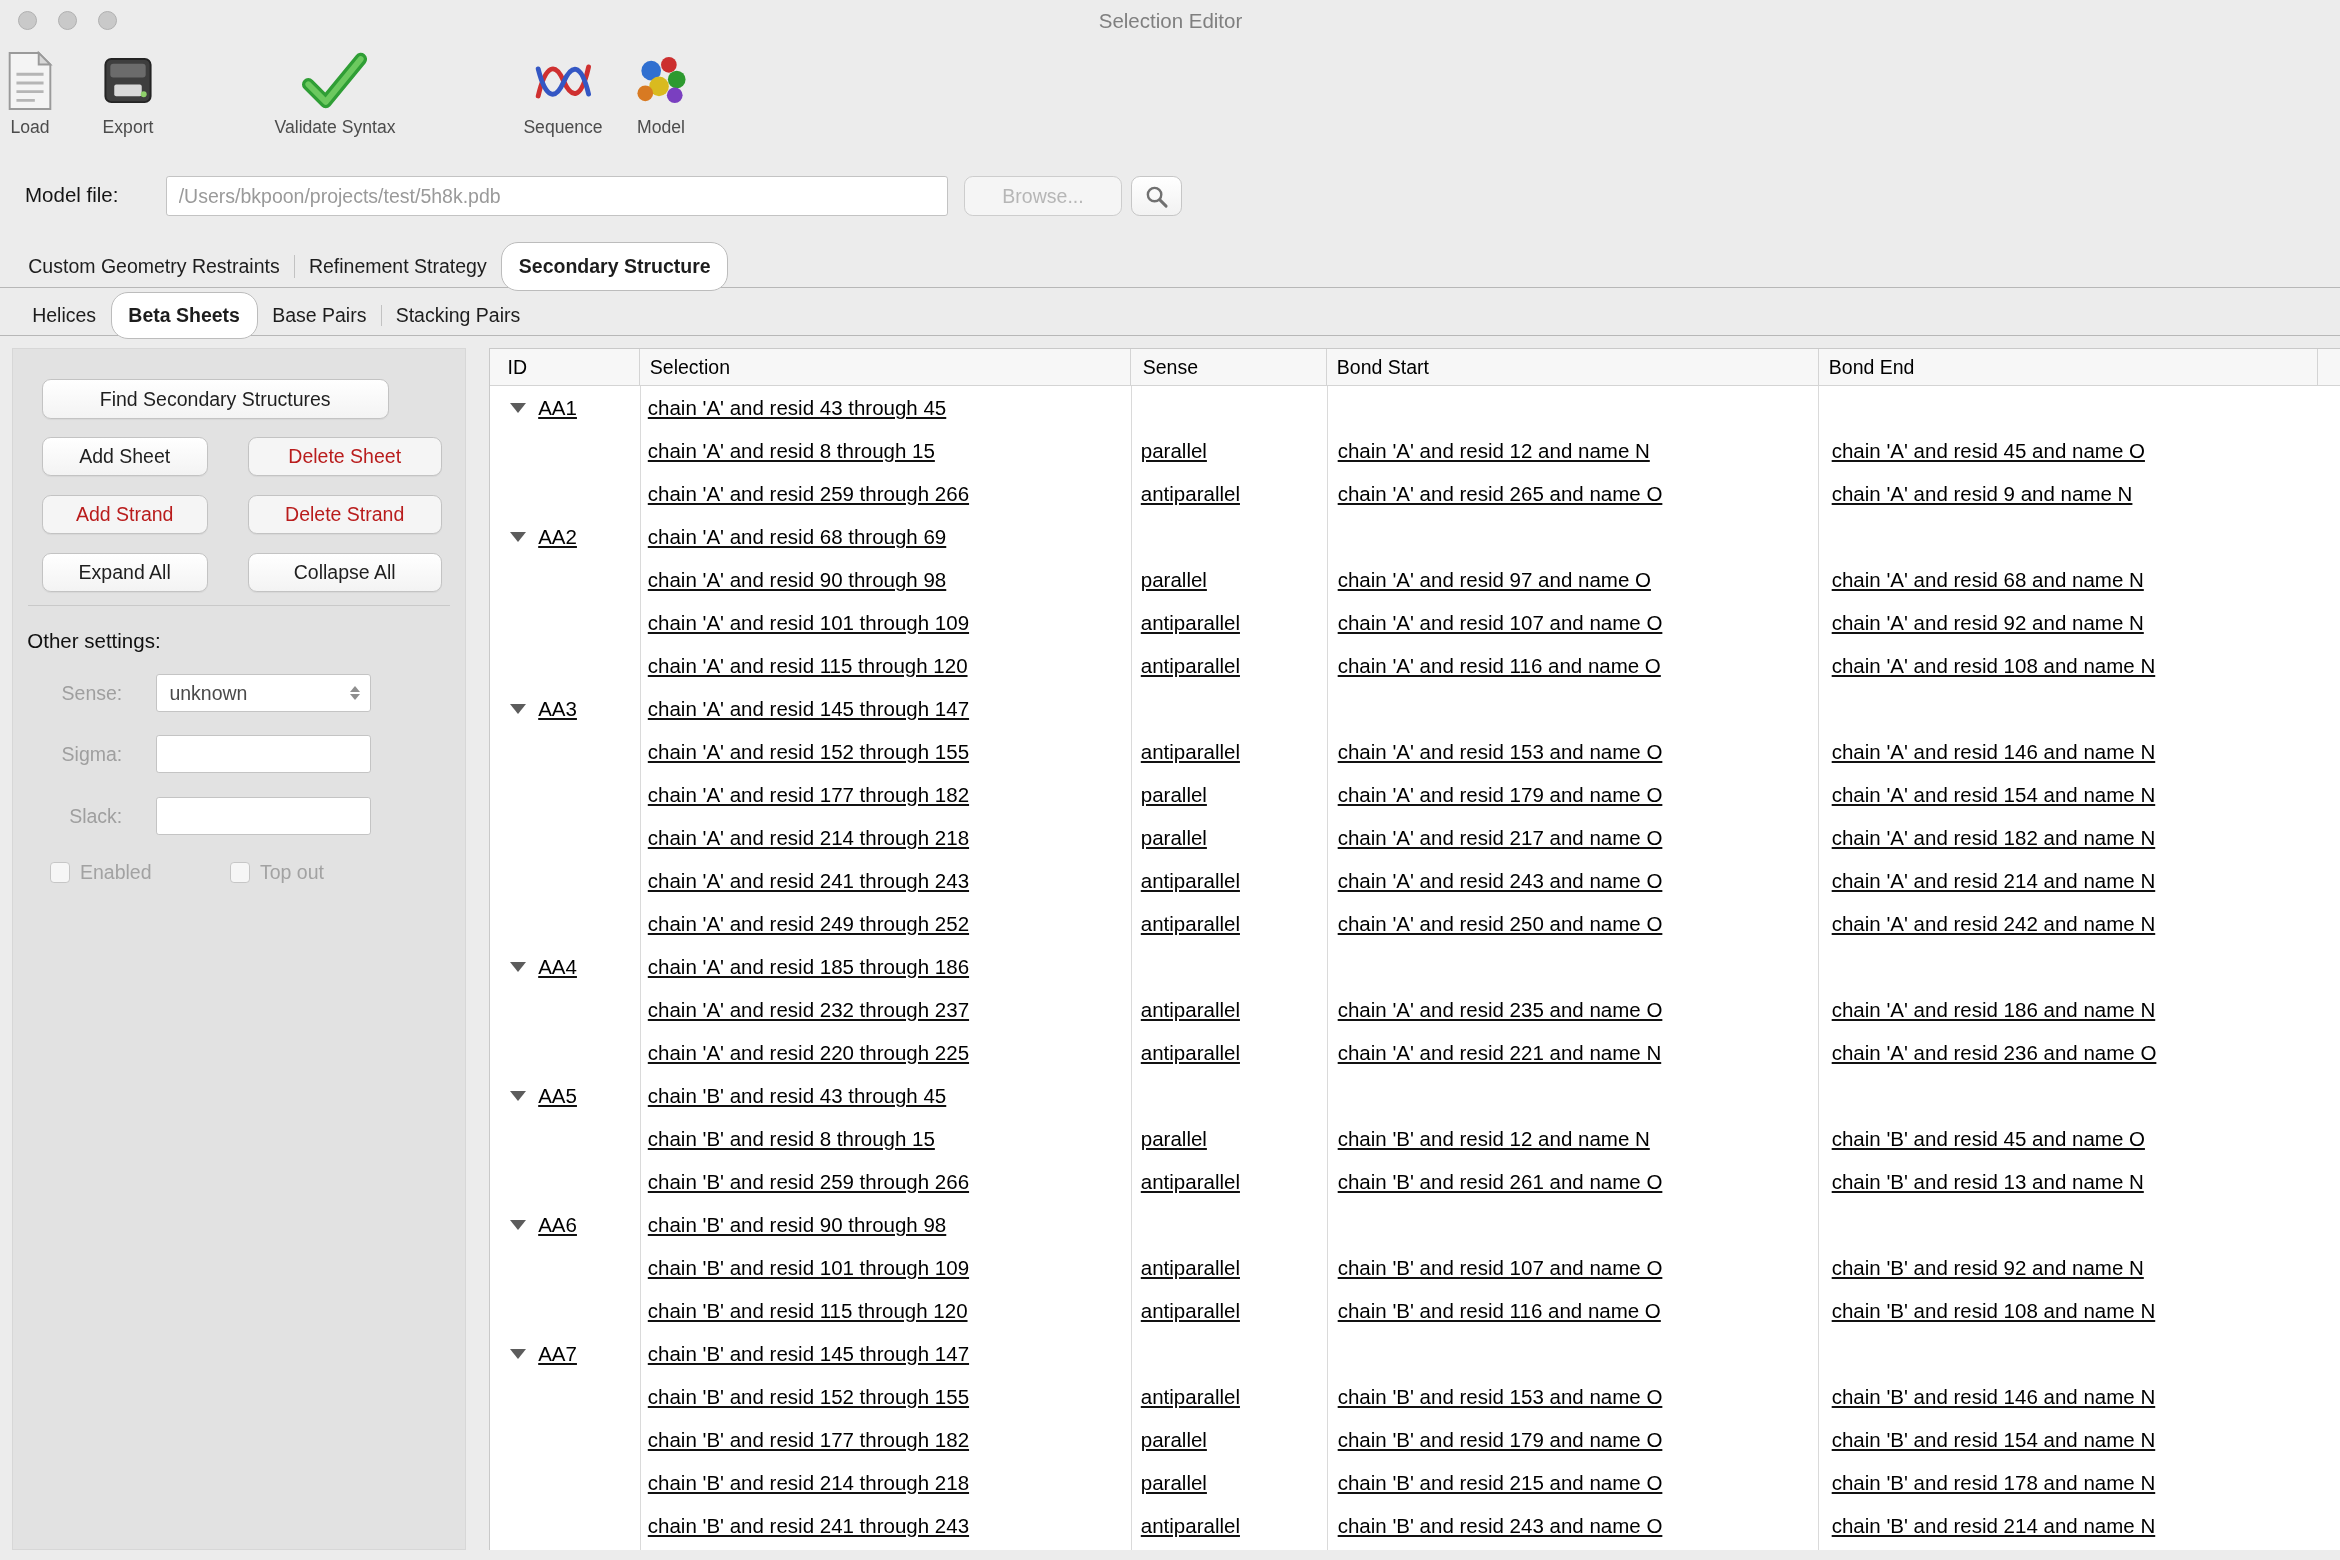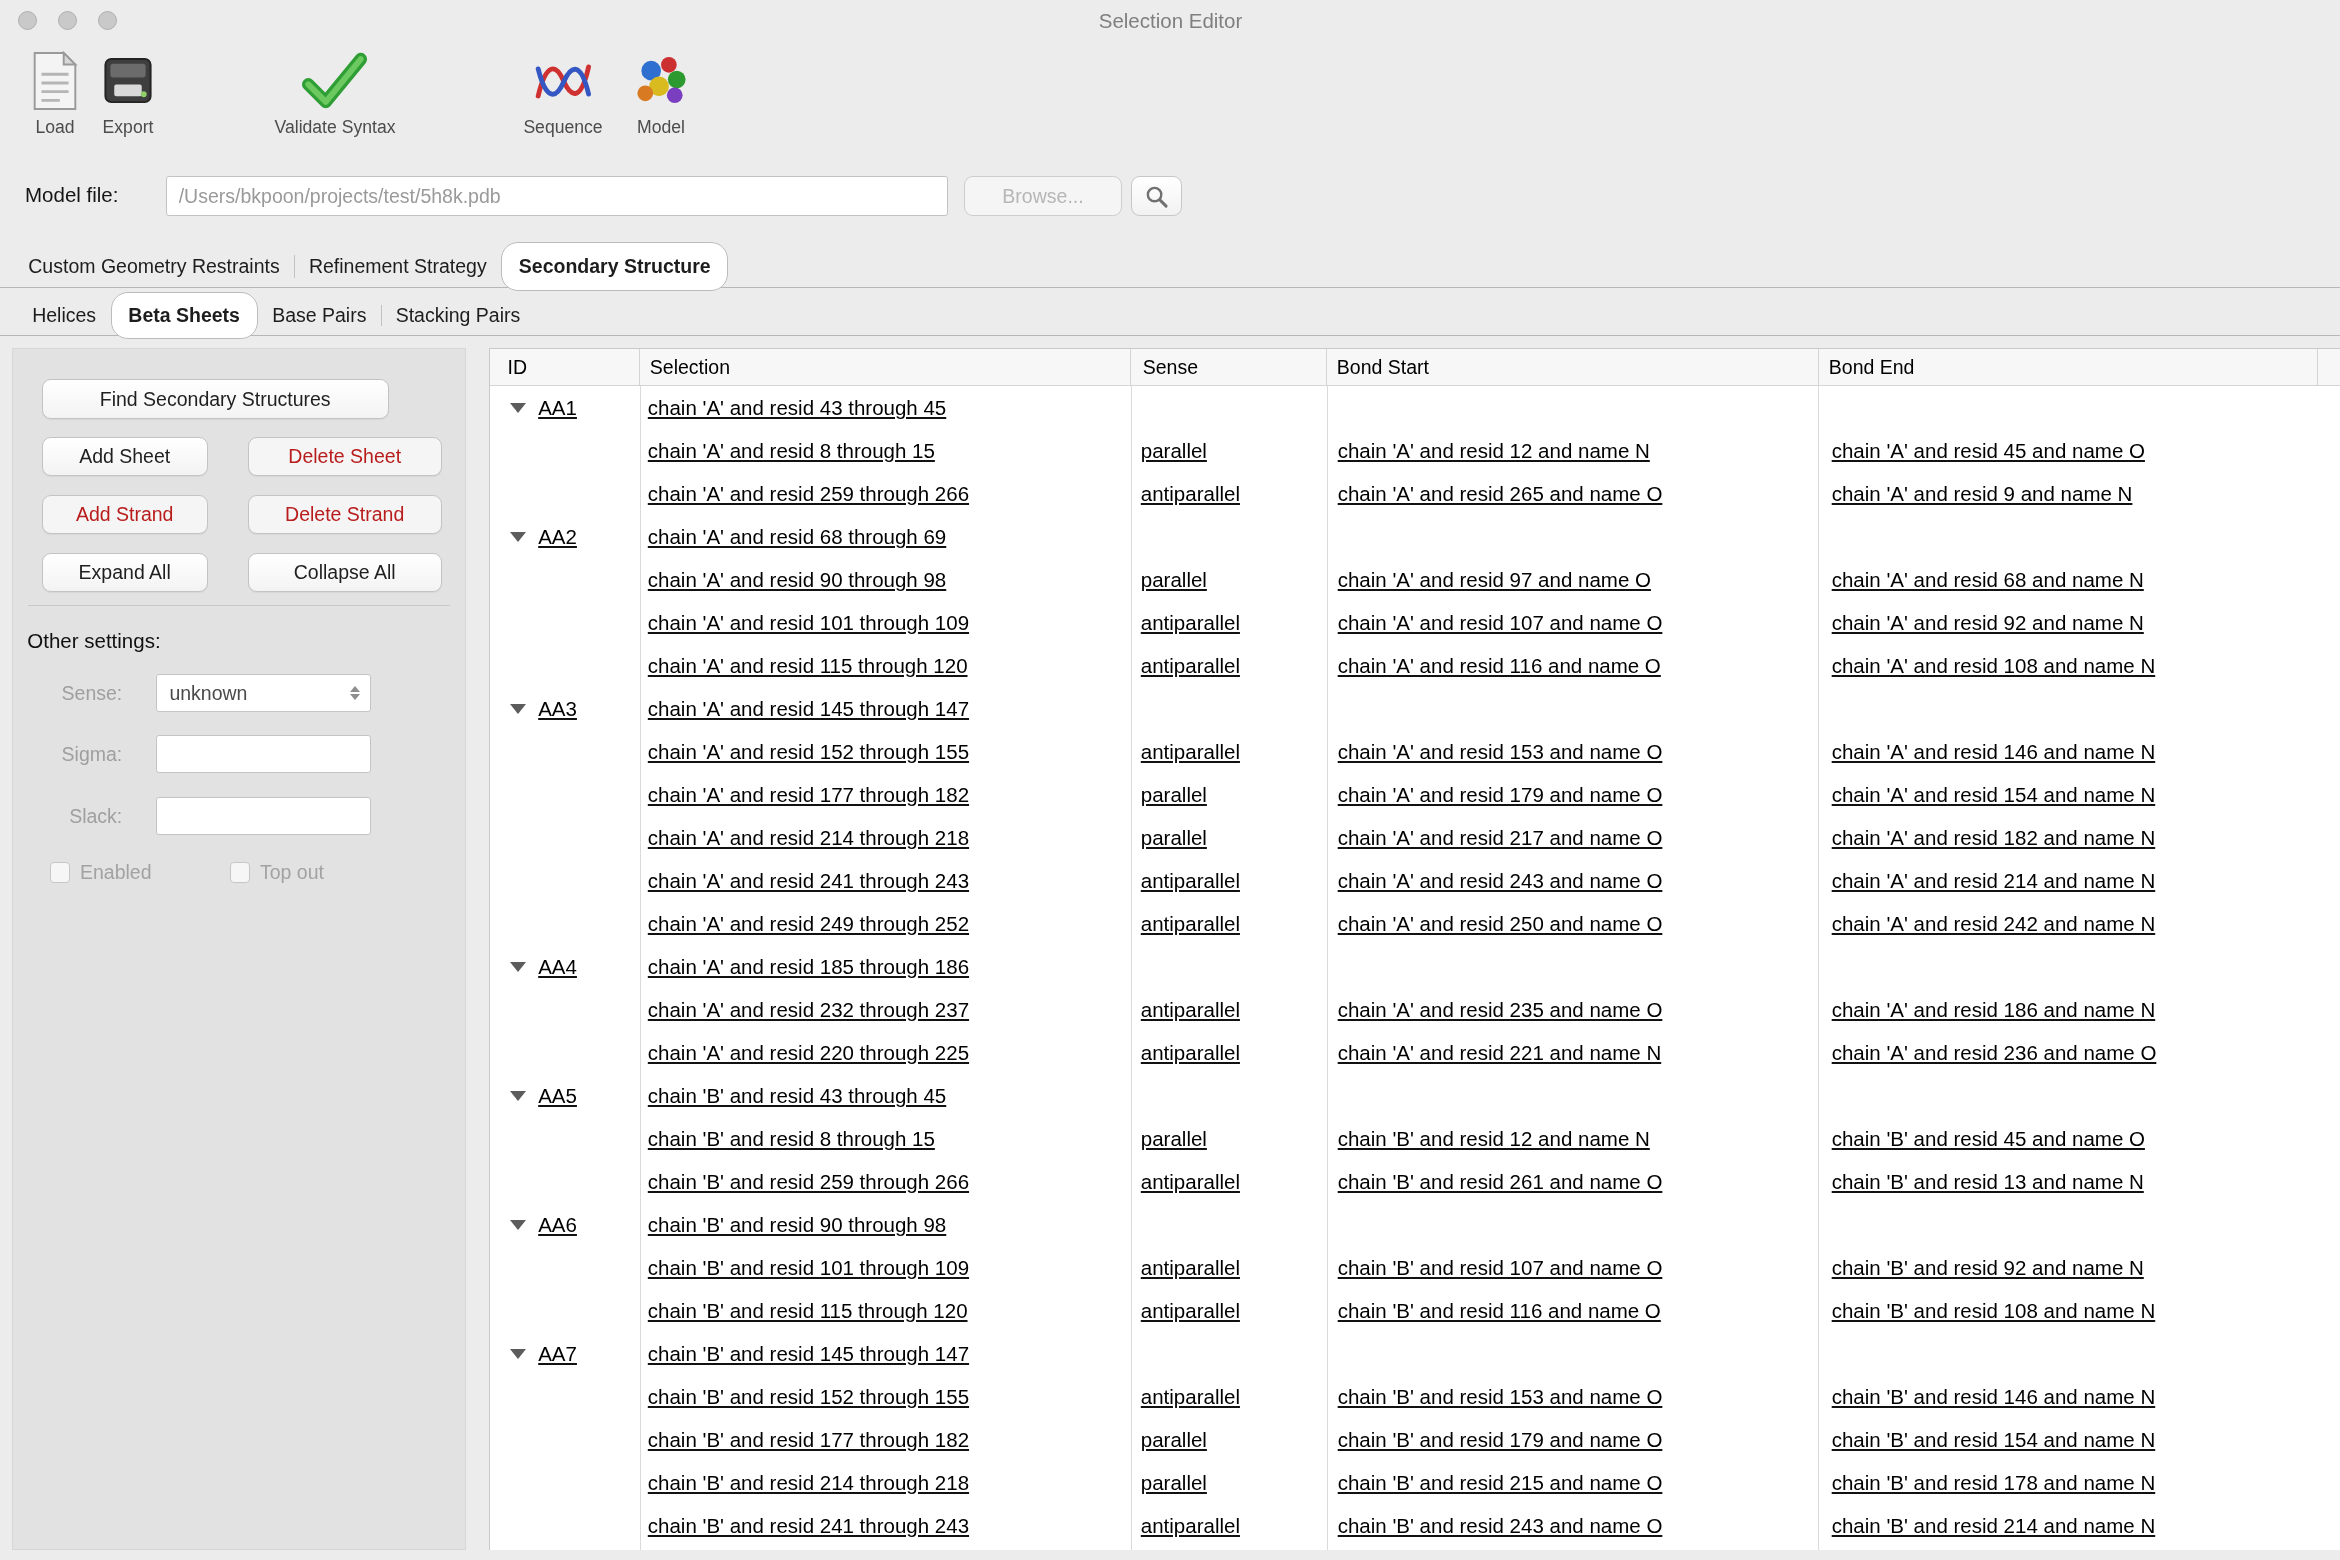--- a/index.html
+++ b/index.html
@@ -114,21 +114,21 @@
 <div class="titlebar">
   <div class="lights">
     <div class="light"></div>
     <div class="light"></div>
     <div class="light"></div>
   </div>
   <div class="wtitle">Selection Editor</div>
 </div>
 
 <div class="toolbar">
-  <div class="tool" style="left:55px">
+  <div class="tool" style="left:30px">
     <span class="ticon">
       <svg width="49" height="60" viewBox="0 0 50 62">
         <path d="M4 2 h30 l12 12 v46 h-42 z" fill="#f4f4f4" stroke="#9a9a9a" stroke-width="2"></path>
         <path d="M34 2 l12 12 h-12 z" fill="#d8d8d8" stroke="#9a9a9a" stroke-width="2"></path>
         <line x1="11" y1="24" x2="39" y2="24" stroke="#b5b5b5" stroke-width="3"></line>
         <line x1="11" y1="33" x2="39" y2="33" stroke="#b5b5b5" stroke-width="3"></line>
         <line x1="11" y1="42" x2="39" y2="42" stroke="#b5b5b5" stroke-width="3"></line>
         <line x1="11" y1="51" x2="30" y2="51" stroke="#b5b5b5" stroke-width="3"></line>
       </svg>
     </span>

